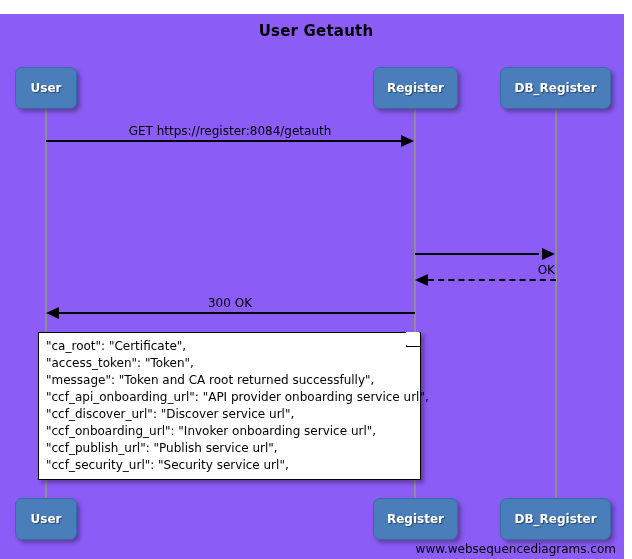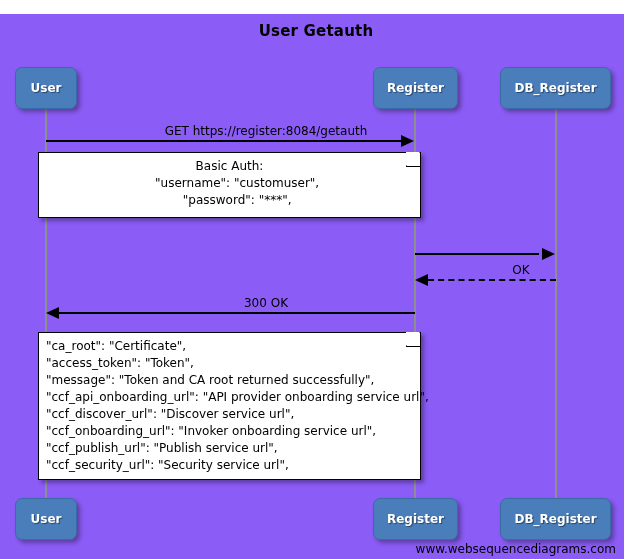--- a/index.html
+++ b/index.html
@@ -80,21 +80,20 @@
   }
   .arrow-head.left {
     border-right: 13px solid #000000;
   }
   .msg-label {
     position: absolute;
     font-size: 12px;
     color: #000000;
     text-align: center;
     white-space: nowrap;
-    padding-left: 36px;
   }
 
   
   .note {
     position: absolute;
     background: #ffffff;
     border: 1px solid #000000;
     box-shadow: 3px 3px 4px rgba(0,0,0,0.33);
     box-sizing: border-box;
     z-index: 5;
@@ -163,31 +162,25 @@
     <span>Register</span>
   </div>
   <div class="participant" style="left:500px; top:53px; width:111px; height:42px;">
     <span>DB_Register</span>
   </div>
 
   <div class="msg-label" style="left:46px; top:110px; width:368px;">GET https://register:8084/getauth</div>
   <div class="msg-line" style="left:46px; top:126px; width:362px;"></div>
   <div class="arrow-head right" style="left:401px; top:121px;"></div>
 
-  <div class="note" style="left:38px; top:138px; width:383px; height:66px;">
-    <div class="fold"></div>
-    <div class="note-text centered">Basic Auth:
-    "username": "customuser",
-    "password": "***",</div>
-  </div>
 
   <div class="msg-line" style="left:415px; top:239px; width:124px;"></div>
   <div class="arrow-head right" style="left:542px; top:234px;"></div>
 
-  <div class="msg-label" style="left:415px; top:249px; width:140px;">OK</div>
+  <div class="msg-label" style="left:415px; top:249px; width:140px;text-align:right;">OK</div>
   <div class="msg-line dashed" style="left:428px; top:265px; width:128px;"></div>
   <div class="arrow-head left" style="left:415px; top:260px;"></div>
 
   <div class="msg-label" style="left:46px; top:282px; width:368px;">300 OK</div>
   <div class="msg-line" style="left:59px; top:298px; width:356px;"></div>
   <div class="arrow-head left" style="left:46px; top:293px;"></div>
 
   <div class="note" style="left:38px; top:318px; width:383px; height:148px;">
     <div class="fold"></div>
     <div class="note-text">"ca_root": "Certificate",

